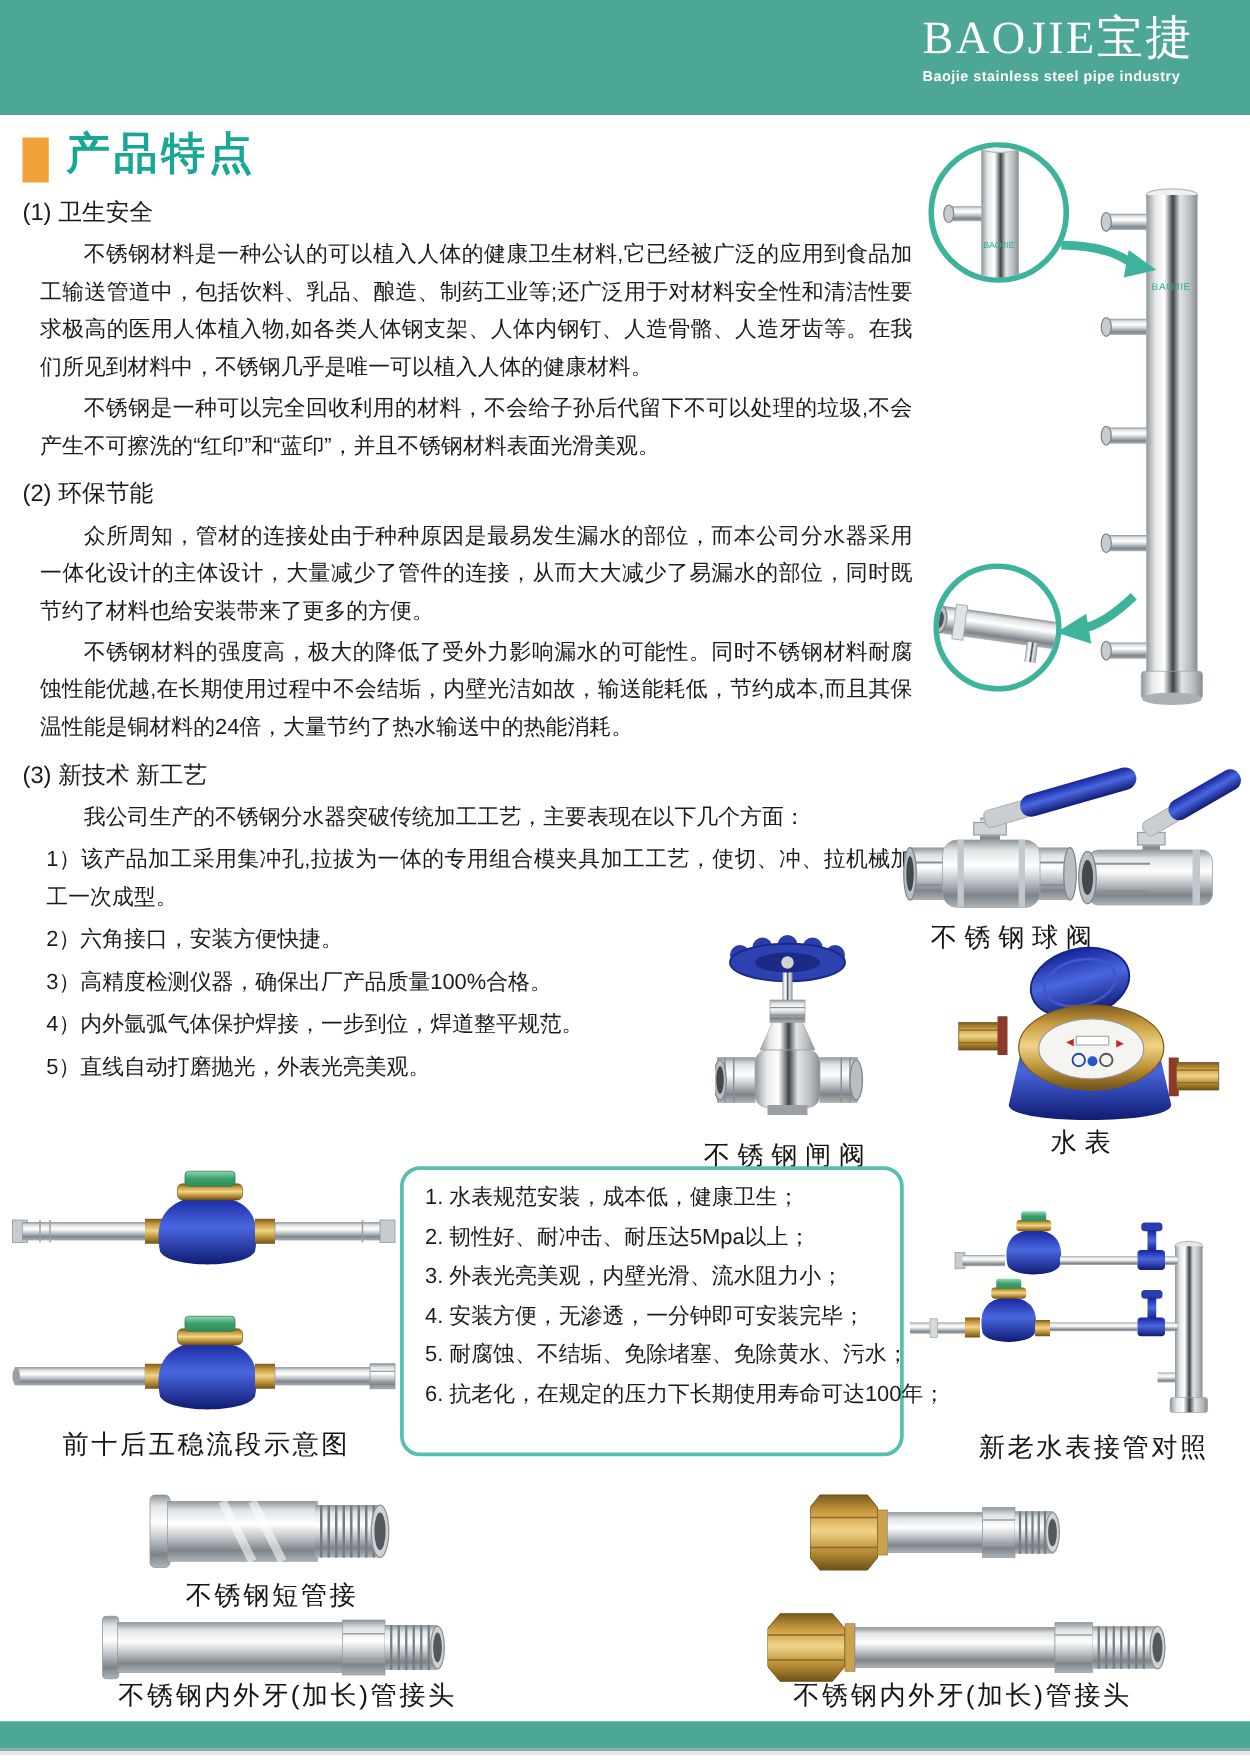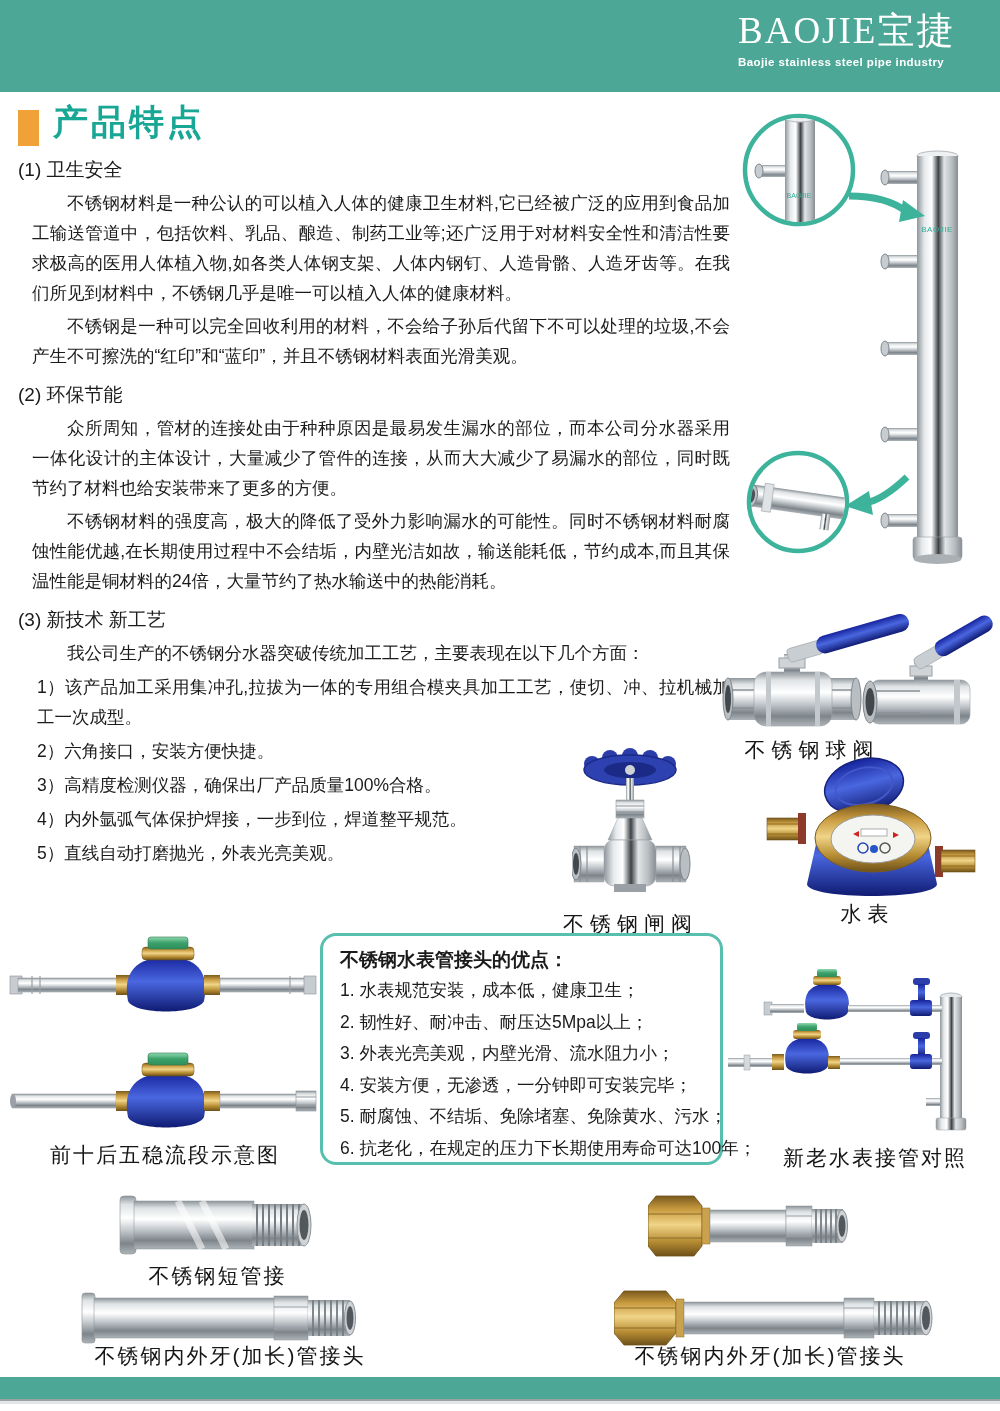--- a/index.html
+++ b/index.html
@@ -291,21 +291,20 @@
         <rect x="196" y="158" width="16" height="20" fill="url(#gBrassV)"></rect>
         <rect x="212" y="161" width="78" height="14" fill="url(#gSteelV)" stroke="#8b9196" stroke-width="0.5"></rect>
         <rect x="288" y="158" width="20" height="20" fill="url(#gSteelV)" stroke="#8b9196" stroke-width="0.6"></rect>
         <path d="M288 164 h20 M288 172 h20" stroke="#9aa0a5" stroke-width="1"></path>
       </g>
     </svg>
   </div>
   <div class="cap" style="left:20px; top:1141px; width:290px;">前十后五稳流段示意图</div>
 
   <div class="adv-box">
-    <div class="adv-title">不锈钢水表管接头的优点：</div>
     <div class="adv-item">1. 水表规范安装，成本低，健康卫生；</div>
     <div class="adv-item">2. 韧性好、耐冲击、耐压达5Mpa以上；</div>
     <div class="adv-item">3. 外表光亮美观，内壁光滑、流水阻力小；</div>
     <div class="adv-item">4. 安装方便，无渗透，一分钟即可安装完毕；</div>
     <div class="adv-item">5. 耐腐蚀、不结垢、免除堵塞、免除黄水、污水；</div>
     <div class="adv-item">6. 抗老化，在规定的压力下长期使用寿命可达100年；</div>
   </div>
 
   <div class="fig" style="left:728px; top:950px; width:272px; height:195px;">
     <svg viewBox="0 0 272 195">

